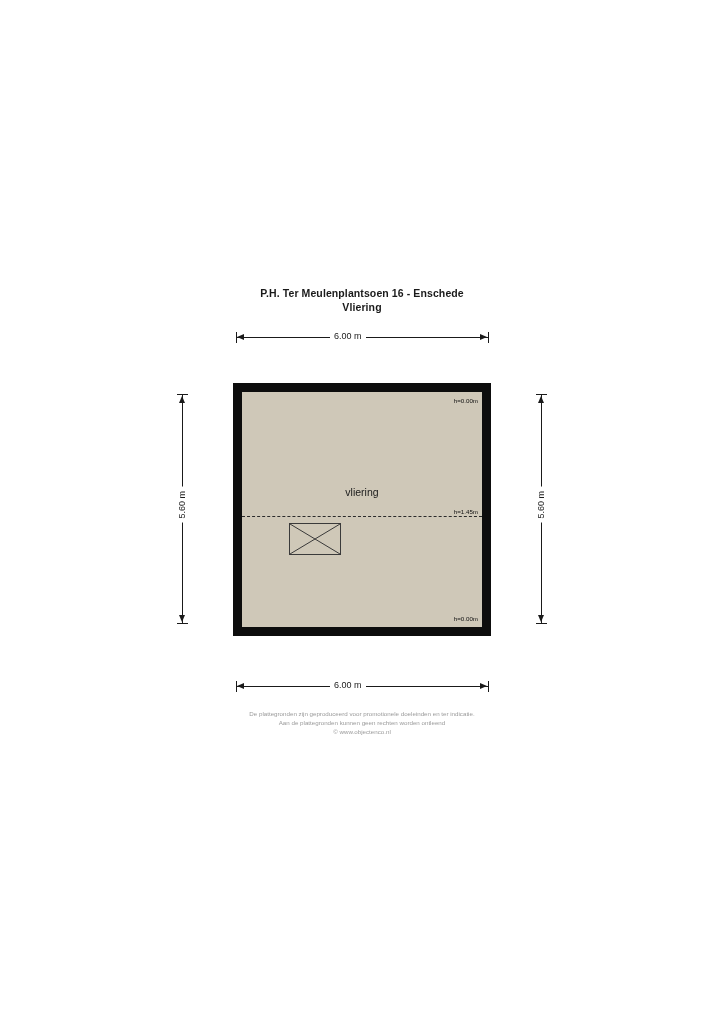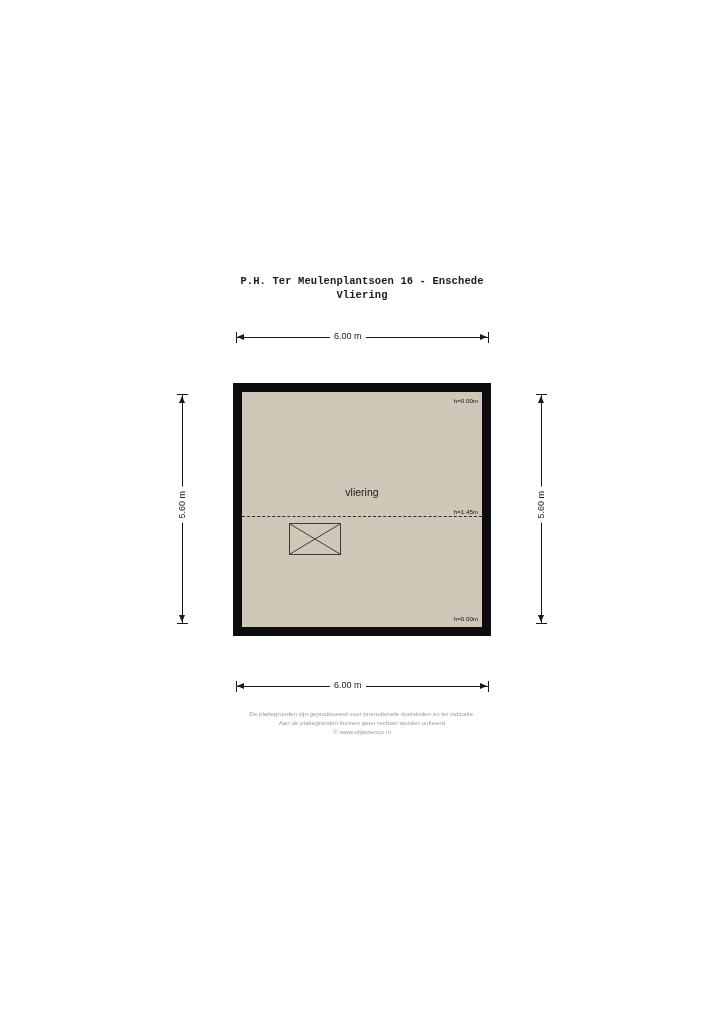--- a/index.html
+++ b/index.html
@@ -13,24 +13,23 @@
     position: relative;
     font-family: "Liberation Sans", sans-serif;
     color: #1a1a1a;
     overflow: hidden;
   }
 
   
   .title-block {
     position: absolute;
     left: 0;
-    top: 274px;
+    top: 286px;
     width: 724px;
     text-align: center;
-    font-family: Liberation Mono, monospace;
   }
   .title-line1 {
     font-size: 10.5px;
     font-weight: bold;
     letter-spacing: 0.1px;
     line-height: 14px;
   }
   .title-line2 {
     font-size: 10.5px;
     font-weight: bold;

